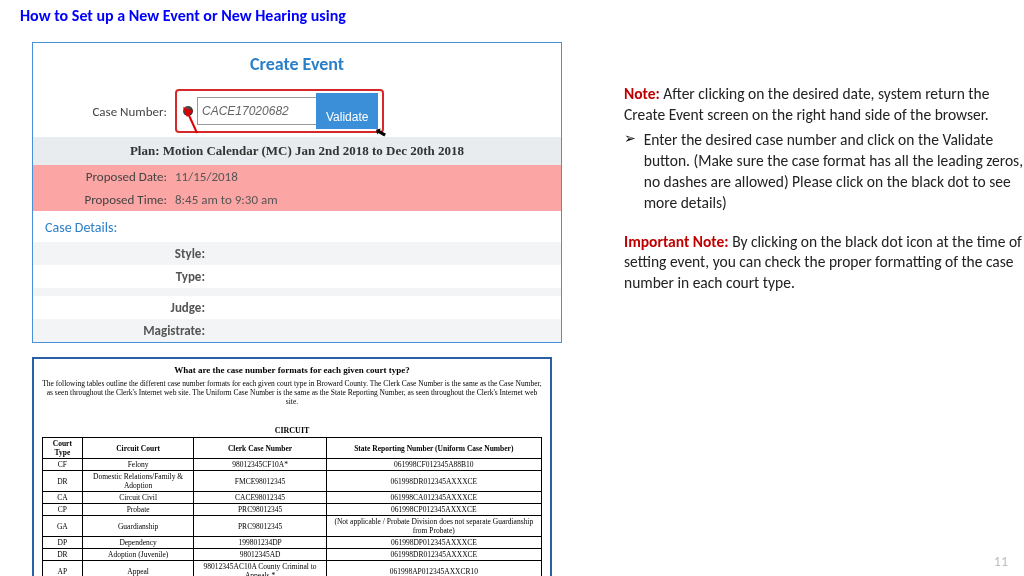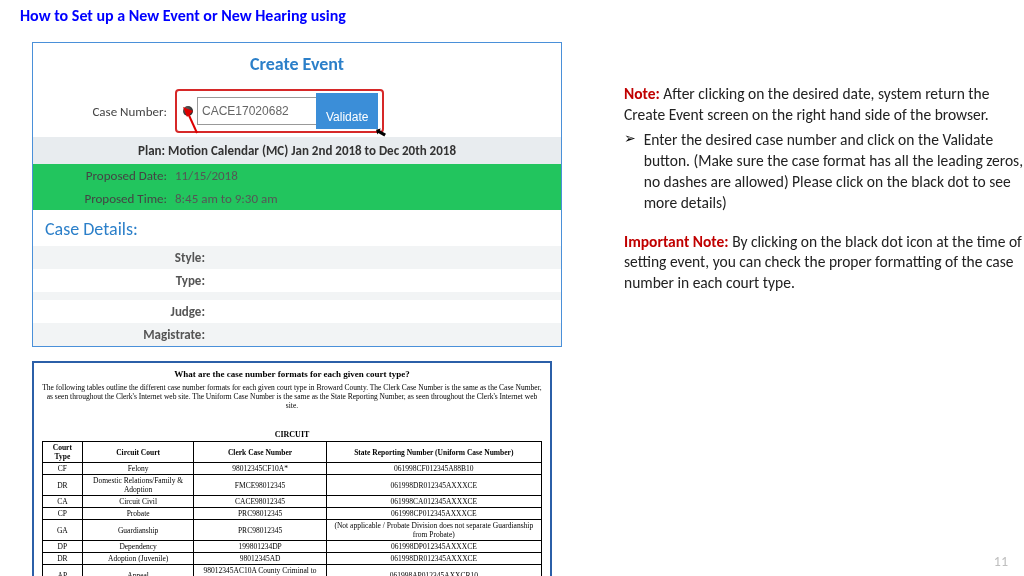--- a/index.html
+++ b/index.html
@@ -46,21 +46,21 @@
     text-align: center;
     padding: 10px 0 10px 0;
   }
   .row {
     display: flex;
     align-items: center;
     padding: 4px 12px;
     font-size: 13px;
     color: #555;
   }
-  .row.band { background: #22c55e; }
+  .row.band { background: #fca5a5; }
   .row .label { width: 130px; text-align: right; padding-right: 8px; font-weight: normal; color:#444;}
   .casenum-wrap {
     display: inline-flex;
     align-items: center;
     border: 2px solid #d62828;
     border-radius: 4px;
     padding: 2px 4px 2px 2px;
     position: relative;
   }
   .dot-icon {
@@ -68,20 +68,21 @@
     background: radial-gradient(circle at 35% 35%, #666, #111);
     margin: 0 4px;
   }
   .case-input {
     width: 120px;
     height: 19px;
     font-size: 12px;
     padding: 13px 4px;
     border: 1px solid #999;
     color: #666;
+    font-style: italic;
   }
   .validate-btn {
     background: #3b8ed8;
     color: #fff;
     border: none;
     height: 36px;
     font-size: 12px;
     padding: 17px 10px;
     margin-left: -1px;
     cursor: pointer;
@@ -95,23 +96,23 @@
     transform: rotate(-15deg);
   }
   .red-arrow {
     position: absolute;
     left: 148px;
     top: 62px;
     width: 20px;
     height: 30px;
     pointer-events: none;
   }
-  .planrow { background:#e8ecef; color:#333; font-size:13px; padding:6px 12px; text-align:center; font-weight:bold;}
+  .planrow { background:#e8ecef; color:#333; font-size:13px; padding:6px 12px; text-align:center; font-weight:bold;font-family:Liberation Serif, serif;}
   .case-details-hdr {
-    color:#2b7fc9; font-size:18px; padding:8px 12px 6px; background:#fff;
+    color:#2b7fc9; font-size:14px; padding:8px 12px 6px; background:#fff;
   }
   .detail-row {
     display:flex; font-size:13px; color:#555;
   }
   .detail-row:nth-child(odd){background:#f2f4f5;}
   .detail-row .dl{width:180px;text-align:right;padding:4px 8px 4px 0;font-weight:bold;}
   .detail-row .dv{flex:1;padding:4px 0;}
   .formats-panel {
     margin-top: 14px;
     border: 2px solid #2b5fa8;

